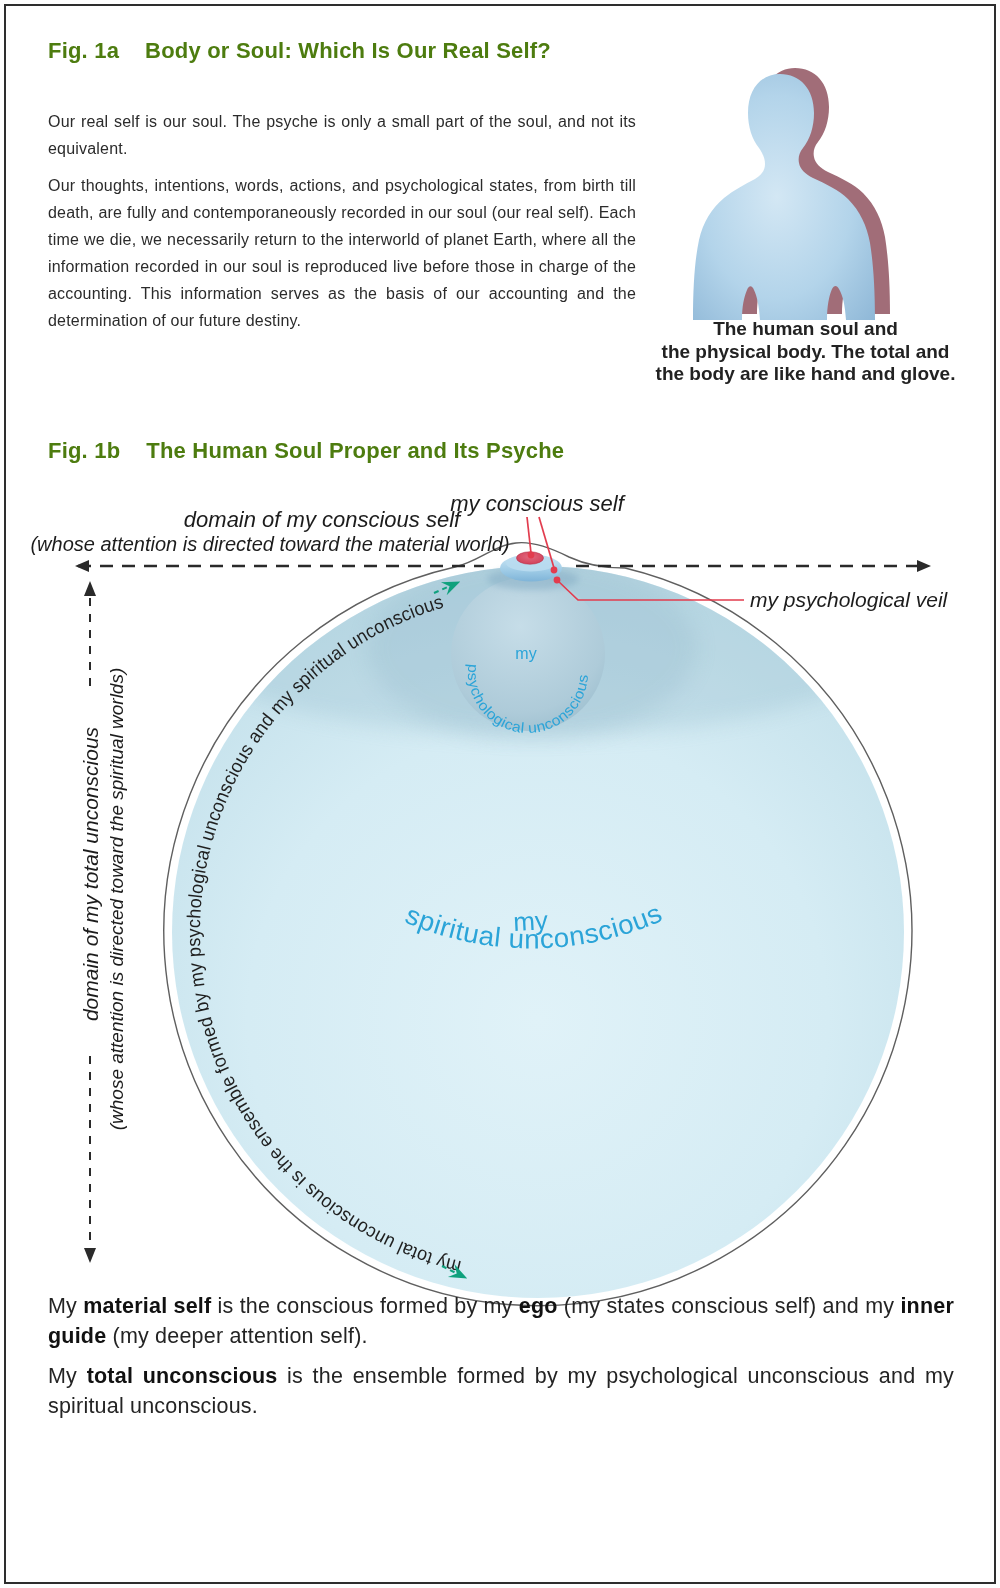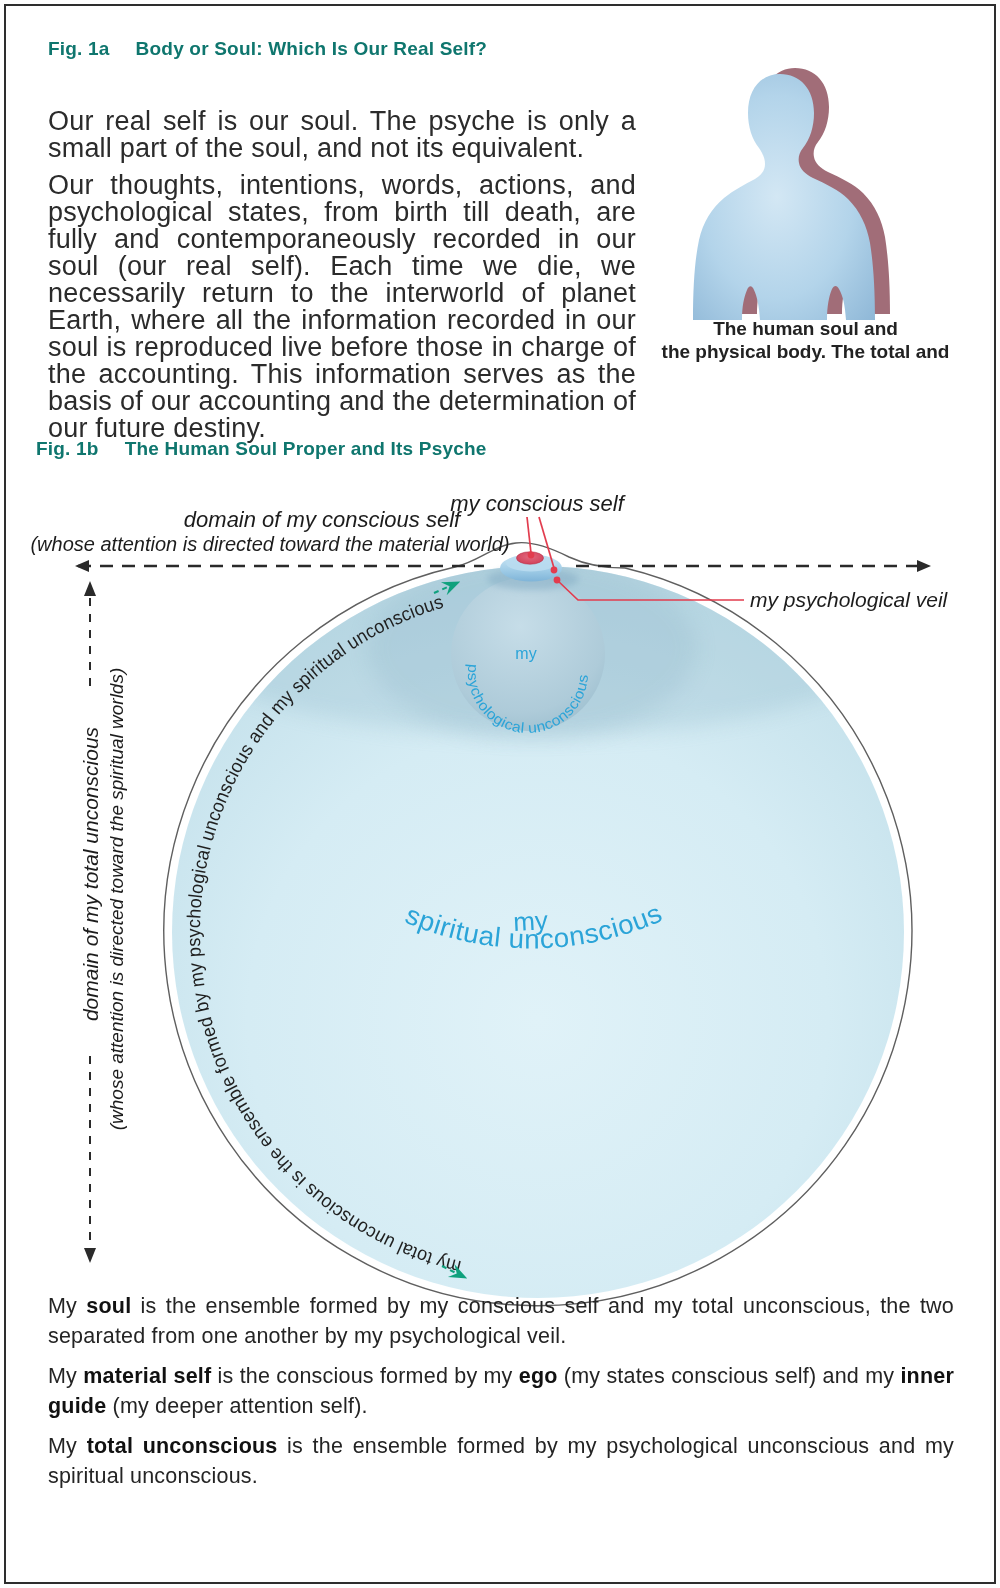--- a/index.html
+++ b/index.html
@@ -1,23 +1,23 @@
 <!DOCTYPE html>
 <html><head>
 <meta charset="utf-8">
 <style>
   html,body{margin:0;padding:0;background:#fff;}
   .page{
     position:relative; width:1000px; height:1588px; background:#ffffff;
     font-family:"Liberation Sans", sans-serif; color:#2e2e2e; overflow:hidden;
   }
   .frame{position:absolute; inset:4px; border:2px solid #2e2e2e; pointer-events:none;}
-  .fig-title{position:absolute; font-weight:bold; color:#0f766e; font-size:19px; letter-spacing:.2px; white-space:nowrap;}
+  .fig-title{position:absolute; font-weight:bold; color:#4d7c0f; font-size:22px; letter-spacing:.2px; white-space:nowrap;}
   .fig-title .fig-label{margin-right:26px;}
-  .para{position:absolute; text-align:justify; font-size:27px; line-height:27px; color:#2b2b2b; letter-spacing:.2px;}
+  .para{position:absolute; text-align:justify; font-size:16px; line-height:27px; color:#2b2b2b; letter-spacing:.2px;}
   .caption{position:absolute; text-align:center; font-weight:bold; font-size:19px; line-height:22.5px; color:#222;}
   .defs{position:absolute; left:48px; top:1292px; width:906px;}
   .defs p{margin:0 0 11px 0; text-align:justify; font-size:21.5px; line-height:29.5px; color:#242424; letter-spacing:.2px;}
   .defs p b{color:#111;}
   svg text{font-family:"Liberation Sans", sans-serif;}
   .dlabel{font-style:italic; fill:#1c1c1c;}
 </style>
 </head>
 <body>
 
@@ -43,23 +43,24 @@
       <path transform="translate(15,-6)" fill="#a16d78" d="M97 6 C117 6 131 21 131 45 C131 59 127 71 120 80 C116 85 115 90 116 95 C117 101 122 106 130 110 C143 116 156 122 165 131 C177 143 184 158 187 175 C190 194 192 218 192 252 L163 252 C162 237 160 228 156 221 C154 217 151 217 149 221 C146 228 144 238 144 252 L77 252 C76 238 74 228 71 222 C69 217 66 217 64 222 C61 229 59 238 59 252 L10 252 C10 216 12 191 16 172 C20 154 29 140 41 130 C51 122 62 116 72 111 C79 107 82 102 82 96 C82 91 80 86 76 80 C69 71 65 59 65 45 C65 21 78 6 97 6 Z"></path>
     </g>
     <g>
       <path fill="url(#gBody)" d="M97 6 C117 6 131 21 131 45 C131 59 127 71 120 80 C116 85 115 90 116 95 C117 101 122 106 130 110 C143 116 156 122 165 131 C177 143 184 158 187 175 C190 194 192 218 192 252 L163 252 C162 237 160 228 156 221 C154 217 151 217 149 221 C146 228 144 238 144 252 L77 252 C76 238 74 228 71 222 C69 217 66 217 64 222 C61 229 59 238 59 252 L10 252 C10 216 12 191 16 172 C20 154 29 140 41 130 C51 122 62 116 72 111 C79 107 82 102 82 96 C82 91 80 86 76 80 C69 71 65 59 65 45 C65 21 78 6 97 6 Z"></path>
     </g>
   </svg>
 
   <div class="caption" style="left:648px; top:318px; width:315px;">
     <div>The human soul and</div>
     <div>the physical body. The total and</div>
+    <div>the body are like hand and glove.</div>
   </div>
 
-  <div class="fig-title" style="left:36px; top:438px;">
+  <div class="fig-title" style="left:48px; top:438px;">
     <span class="fig-label">Fig. 1b</span><span>The Human Soul Proper and Its Psyche</span>
   </div>
 
   <svg style="position:absolute; left:0; top:470px;" width="1000" height="850" viewBox="0 470 1000 850">
     <defs>
       <radialGradient id="gBig" cx="50%" cy="62%" r="72%">
         <stop offset="0%" stop-color="#e0f2f8"></stop>
         <stop offset="55%" stop-color="#d5ecf4"></stop>
         <stop offset="85%" stop-color="#c6e2ec"></stop>
         <stop offset="100%" stop-color="#a8cddc"></stop>
@@ -148,17 +149,16 @@
 
     <text x="537" y="511" text-anchor="middle" font-size="22" class="dlabel">my conscious self</text>
     <text x="322" y="527" text-anchor="middle" font-size="22" class="dlabel">domain of my conscious self</text>
     <text x="270" y="551" text-anchor="middle" font-size="20" class="dlabel">(whose attention is directed toward the material world)</text>
     <text x="750" y="607" font-size="21" class="dlabel">my psychological veil</text>
     <text transform="translate(98 874) rotate(-90)" text-anchor="middle" font-size="21" class="dlabel">domain of my total unconscious</text>
     <text transform="translate(123 899) rotate(-90)" text-anchor="middle" font-size="19" class="dlabel">(whose attention is directed toward the spiritual worlds)</text>
   </svg>
 
   <div class="defs">
-    <p><span>My </span><b>soul</b><span> is the ensemble formed by my conscious self and my total unconscious, the two separated from one another by my psychological veil.</span></p>
     <p><span>My </span><b>material self</b><span> is the conscious formed by my </span><b>ego</b><span> (my states conscious self) and my </span><b>inner guide</b><span> (my deeper attention self).</span></p>
     <p><span>My </span><b>total unconscious</b><span> is the ensemble formed by my psychological unconscious and my spiritual unconscious.</span></p>
   </div>
 </div>
 
 </body></html>

